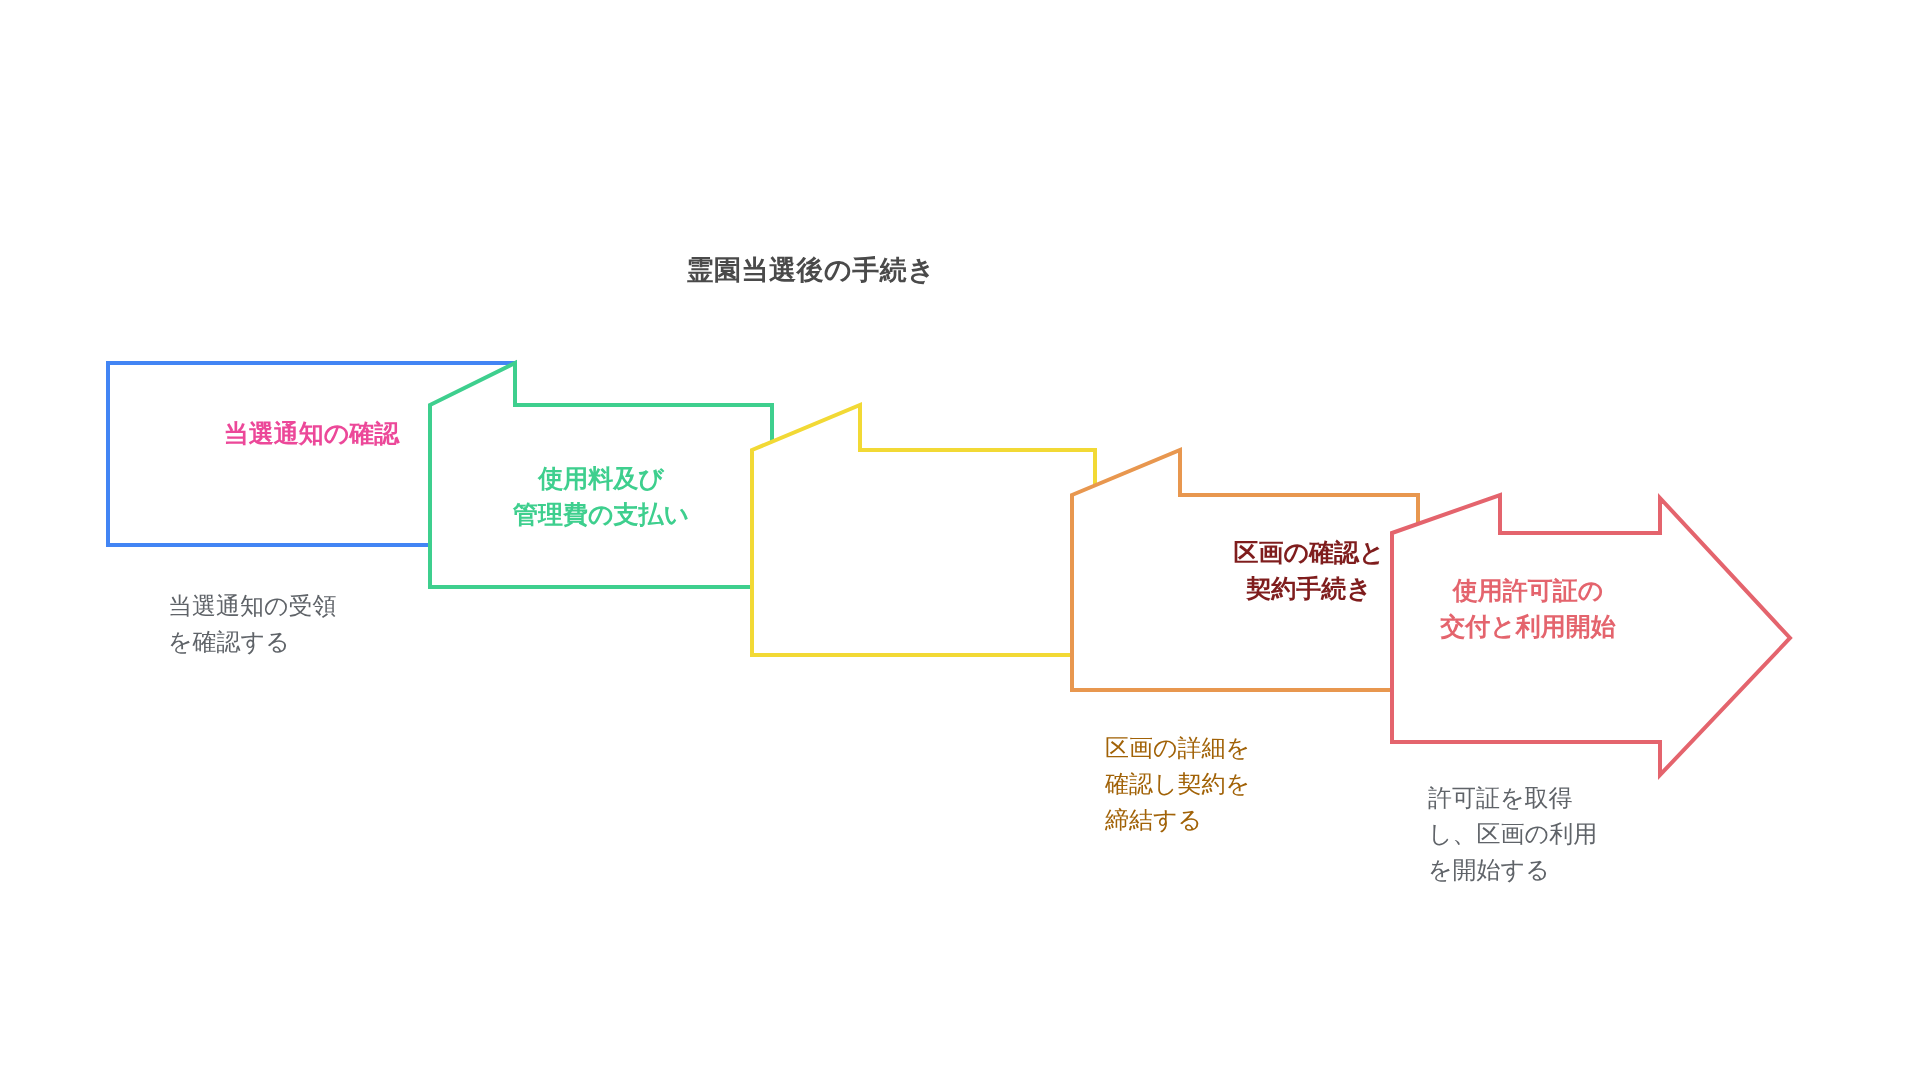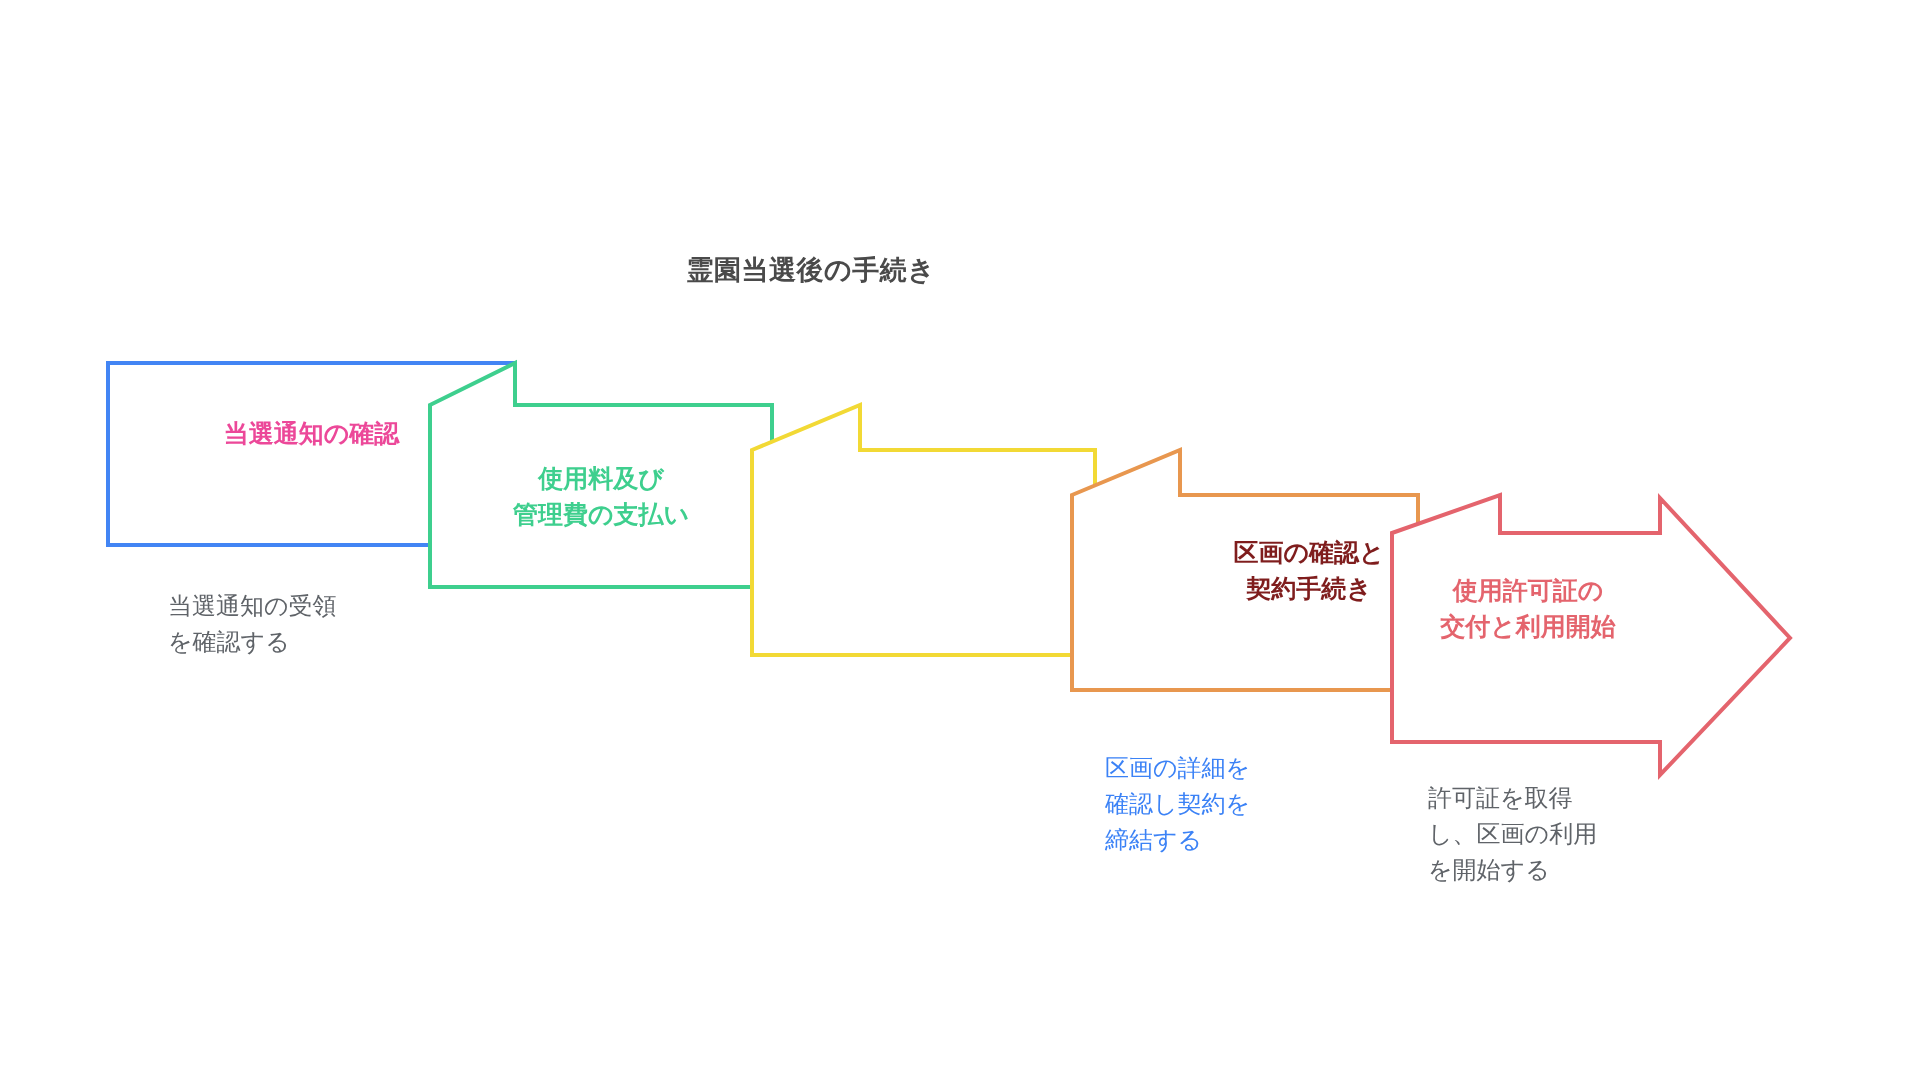--- a/index.html
+++ b/index.html
@@ -91,21 +91,21 @@
 契約手続き</div>
 
   <div class="step-label" id="label-5" style="left: 1400px; top: 573px; width: 256px; color: rgb(228, 100, 109);">使用許可証の
 交付と利用開始</div>
 
   <div class="step-caption" id="caption-1" style="left: 132px; top: 588px; width: 300px; color: rgb(95, 99, 104); margin-left: 36px;">当選通知の受領
 を確認する</div>
 
 
 
-  <div class="step-caption" id="caption-4" style="left: 1105px; top: 730px; width: 300px; color: #3b82f6; margin-top: 20px;">区画の詳細を
+  <div class="step-caption" id="caption-4" style="left: 1105px; top: 730px; width: 300px; color: #a16207;">区画の詳細を
 確認し契約を
 締結する</div>
 
   <div class="step-caption" id="caption-5" style="left: 1428px; top: 780px; width: 320px; color: rgb(95, 99, 104);">許可証を取得
 し、区画の利用
 を開始する</div>
 
 </div>
 
 </body></html>

